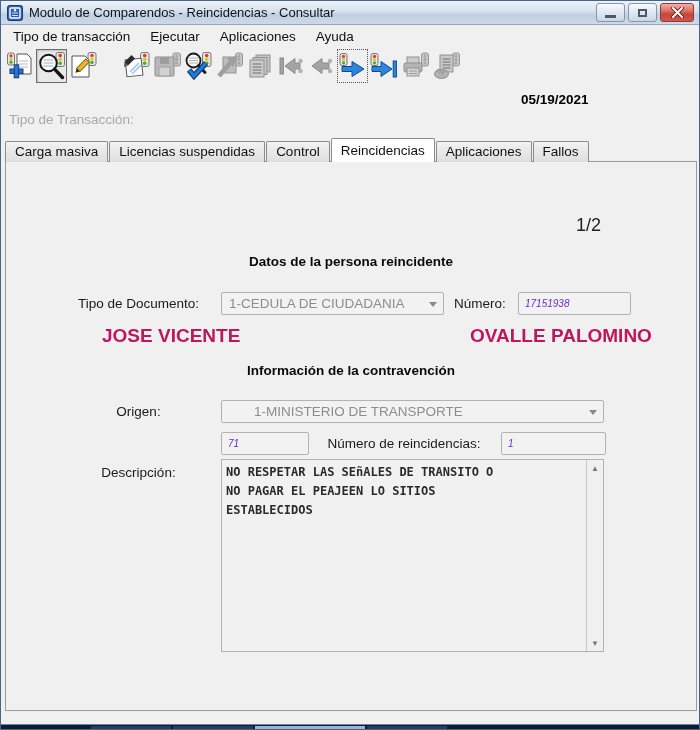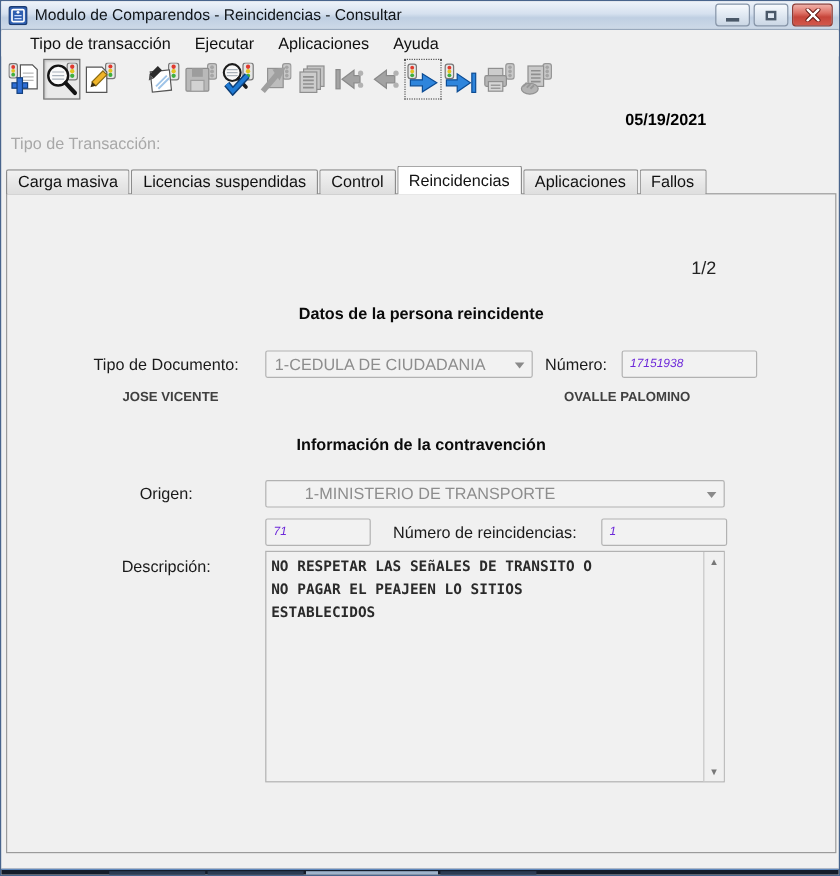--- a/index.html
+++ b/index.html
@@ -22,21 +22,21 @@
     width:29px; height:19px; border:1px solid #8795a8; border-radius:3px;
     background:linear-gradient(#f7fafd, #e2eaf3 45%, #cbd7e5);
     display:flex; align-items:center; justify-content:center;
   }
   .wbtn.close { width:34px; background:linear-gradient(#f0b0a8, #dd7065 40%, #c6453a 60%, #d2574b); border-color:#8f3c34; }
   .glyph-min { width:11px; height:3px; background:#4a5868; margin-top:8px; }
   .glyph-restore { width:9px; height:8px; border:2px solid #4a5868; background:transparent; }
   
   .menubar {
     position:absolute; top:25px; left:0; right:0; height:21px;
-    display:flex; align-items:center; padding-left:21px; font-size:13.5px; color:#101010;
+    display:flex; align-items:center; padding-left:9px; font-size:13.5px; color:#101010;
     background:#f0f0f0;
   }
   .menu-item { margin-right:14px; padding:1px 3px; }
   
   .toolbar { position:absolute; top:46px; left:4px; height:38px; display:flex; align-items:center; }
   .tbtn { width:31px; height:34px; display:flex; align-items:center; justify-content:center; border:1px solid transparent; }
   .tbtn.pressed { border:1px solid #6e6e6e; background:#e9e9e9; box-shadow:inset 1px 1px 2px rgba(0,0,0,.18); }
   .tbtn.focused { outline:1px dotted #555; outline-offset:-1px; }
   .tspacer { width:22px; }
   
@@ -48,40 +48,40 @@
     height:21px; background:linear-gradient(#f2f2f2,#dedede); border:1px solid #8c8c8c;
     border-bottom:none; font-size:13.5px; color:#111; padding:0 9px; line-height:20px;
     margin-right:1px; border-radius:2px 2px 0 0;margin-top:48px;
   }
   .tab.active { height:24px; background:#ffffff; line-height:23px; position:relative; z-index:4; }
   
   .panel {
     position:absolute; top:160px; left:4px; width:692px; height:550px;
     background:#f0f0f0; border:1px solid #9b9b9b; z-index:2;
   }
-  .page-indicator { position:absolute; top:53px; left:570px; font-size:15px; color:#222; }
+  .page-indicator { position:absolute; top:53px; left:570px; font-size:18px; color:#222; }
   .sec-title { position:absolute; left:0; width:100%; text-align:center; font-size:13.5px; font-weight:bold; color:#0a0a0a; }
   .sec1-title { top:92px; }
   .sec2-title { top:201px; }
   .flabel { position:absolute; font-size:13.5px; color:#1a1a1a; text-align:center; }
   .label-col { left:55px; width:155px; }
   .combo {
     position:absolute; height:23px; border:1px solid #b2b2b2; border-radius:2px;
     background:#f2f2f2; color:#8d8d8d; font-size:13.5px; line-height:21px; padding-left:7px;
   }
   .combo .arrow {
     position:absolute; right:6px; top:9px; width:0; height:0;
     border-left:4px solid transparent; border-right:4px solid transparent; border-top:5px solid #8a8a8a;
   }
   .tfield {
     position:absolute; height:23px; border:1px solid #b2b2b2; border-radius:2px;
     background:#f2f2f2; color:#6d28d9; font-size:10px; padding-left:6px;
     font-family:"Liberation Sans", sans-serif; outline:none;font-style:italic;
   }
-  .bold-name { position:absolute; font-size:11px; font-weight:bold; color:#404040; }
+  .bold-name { position:absolute; font-size:19px; font-weight:bold; color:#be185d; }
   
   .desc-box {
     position:absolute; left:215px; top:297px; width:383px; height:193px;
     border:1px solid #b2b2b2; background:#f1f1f1; display:flex;gap:34px;
   }
   .desc-text {
     flex:1; padding:3px 4px; font-family:"DejaVu Sans Mono", monospace;
     font-size:12px; font-weight:bold; color:#2a2a2a; line-height:19px; white-space:pre; overflow:hidden;
   }
   .desc-scroll {

